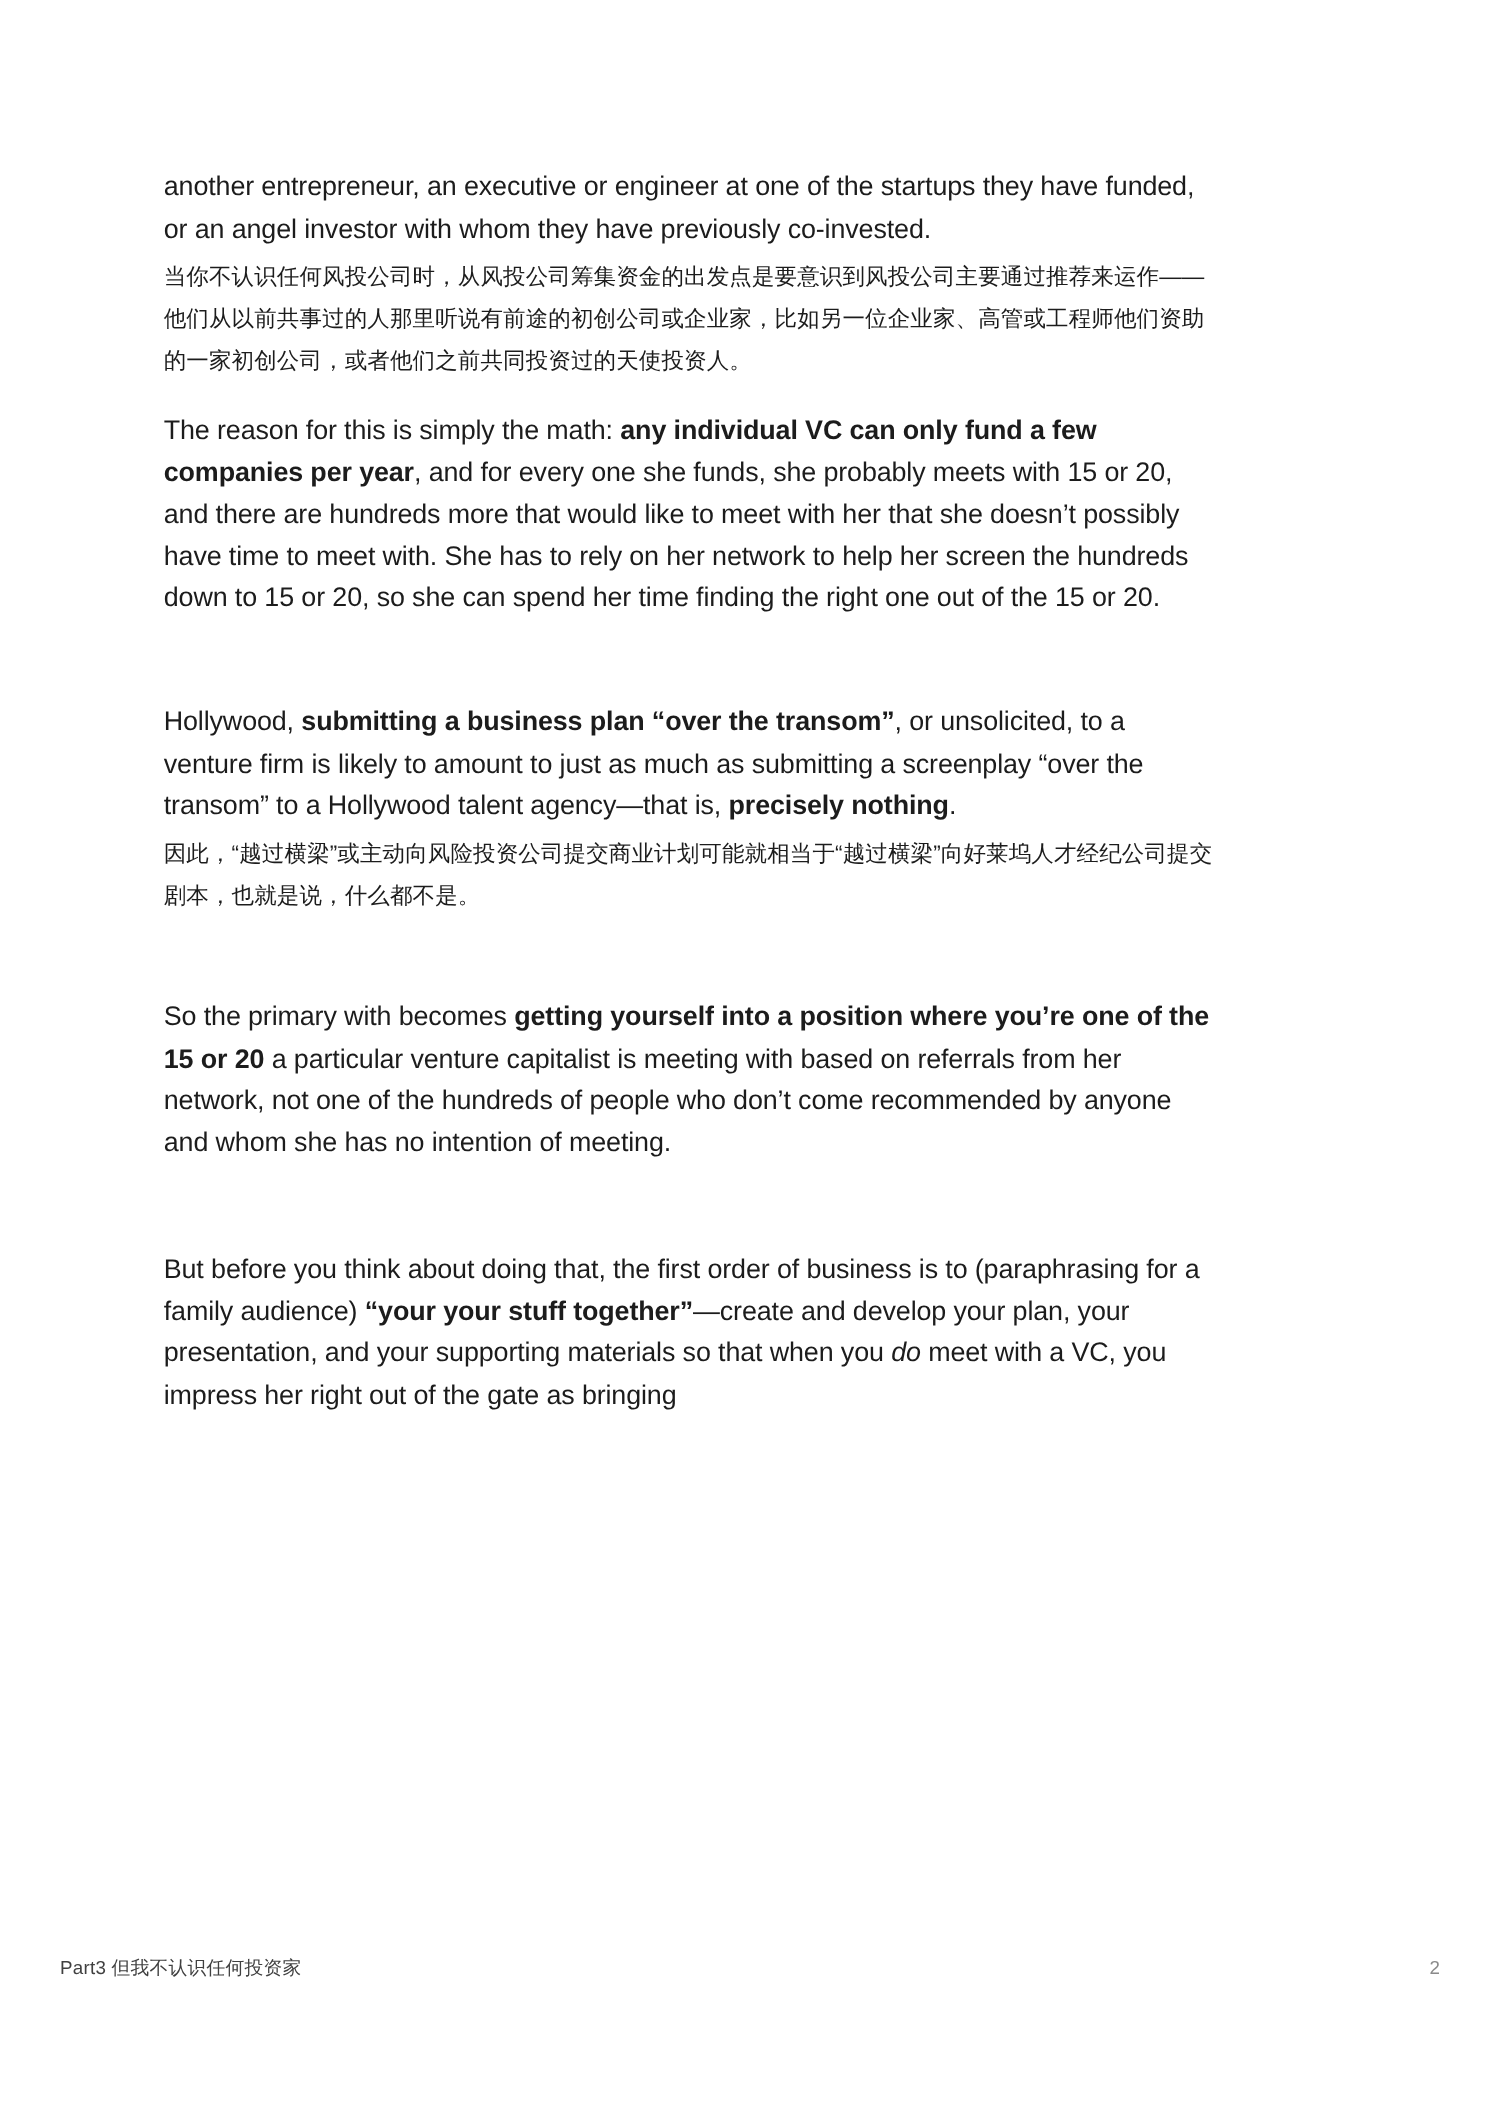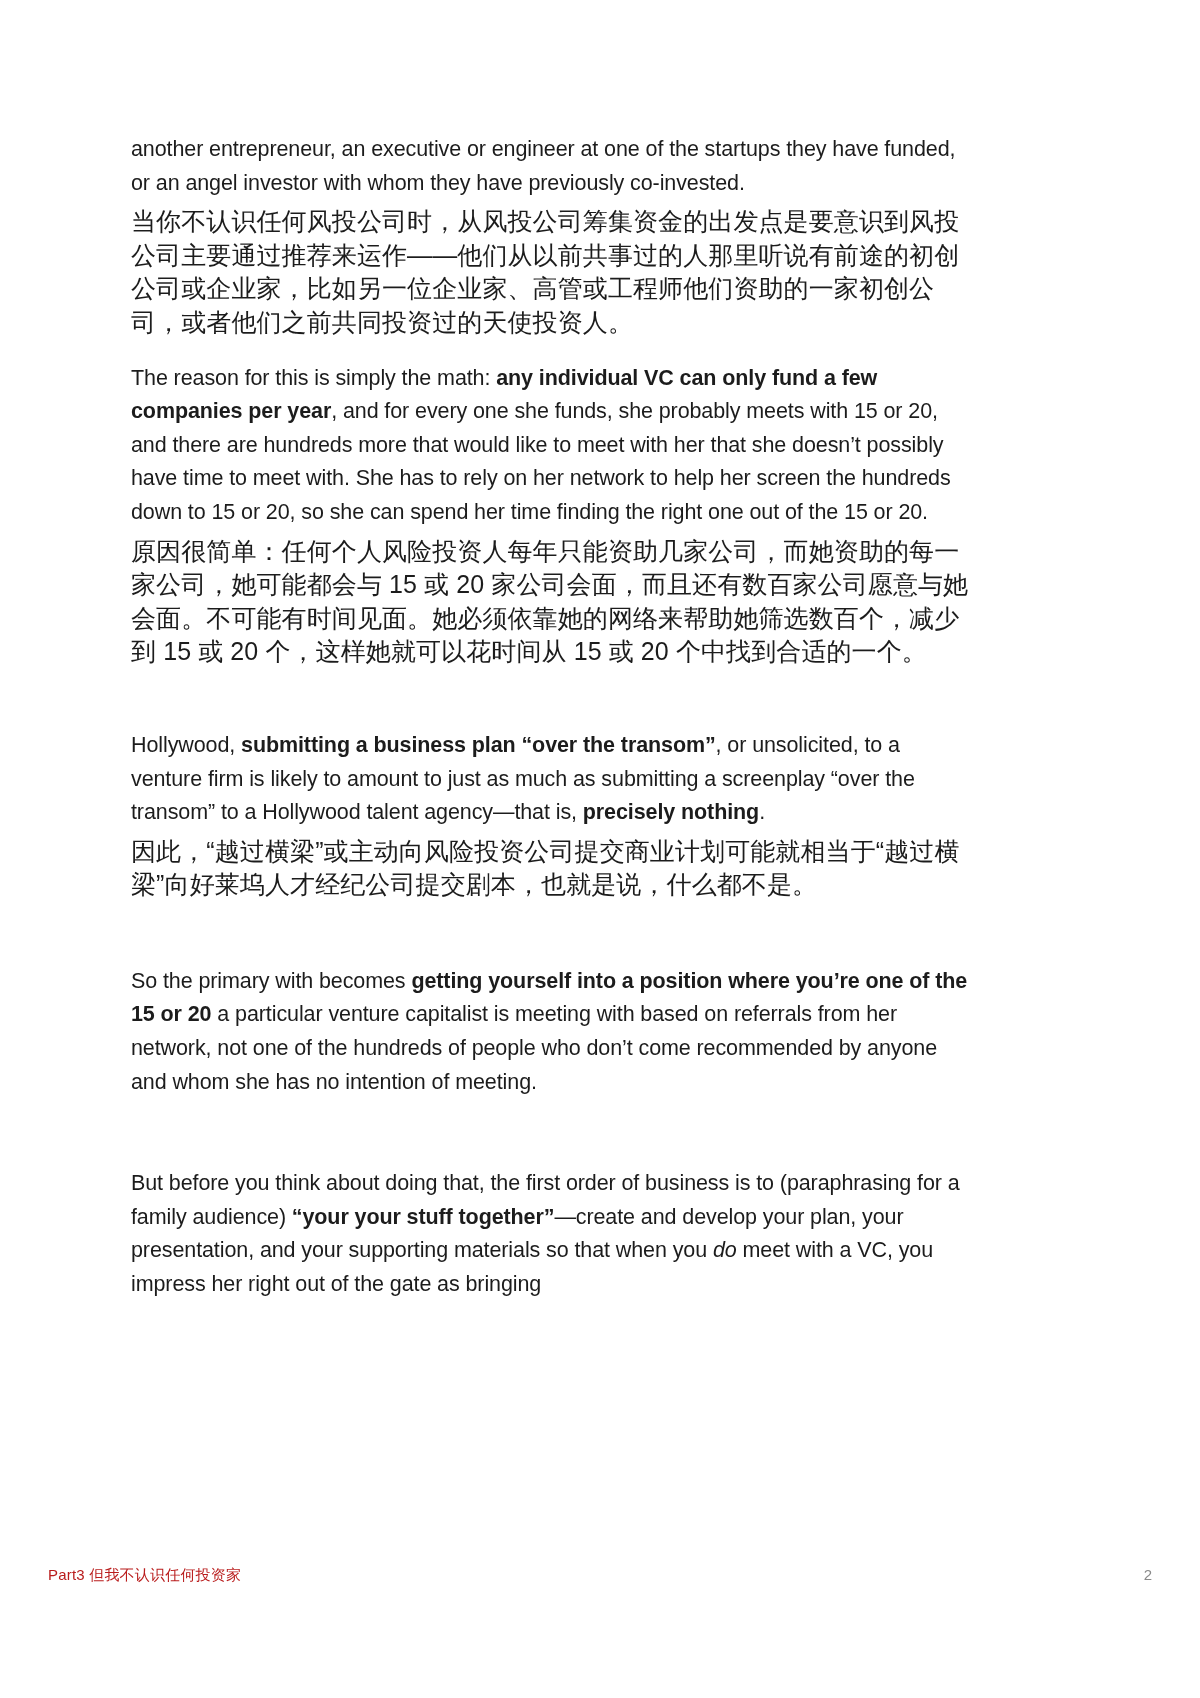--- a/index.html
+++ b/index.html
@@ -38,21 +38,21 @@
 
   .p-en {
     font-size: 21.5px;
     line-height: 33.6px;
     color: #1c1c1c;
     letter-spacing: -0.1px;
     text-align: left;
   }
 
   .p-zh {
-    font-size: 25px;
+    font-size: 18px;
     line-height: 33.6px;
     color: #1c1c1c;
     letter-spacing: 0.1px;
     text-align: left;
   }
 
   .p-en b, .p-zh b {
     font-weight: 700;
   }
 
@@ -73,21 +73,21 @@
     width: 1200px;
     height: 40px;
   }
 
   .footer-left {
     position: absolute;
     left: 48px;
     top: 0;
     font-size: 15px;
     line-height: 20px;
-    color: #b91c1c;
+    color: #404040;
     letter-spacing: 0.2px;
   }
 
   .footer-right {
     position: absolute;
     right: 48px;
     top: 0;
     font-size: 15px;
     line-height: 20px;
     color: #8a8a8a;
@@ -106,21 +106,20 @@
     <div class="gap-tight"></div>
 
     <p class="p-zh">当你不认识任何风投公司时，从风投公司筹集资金的出发点是要意识到风投公司主要通过推荐来运作——他们从以前共事过的人那里听说有前途的初创公司或企业家，比如另一位企业家、高管或工程师他们资助的一家初创公司，或者他们之前共同投资过的天使投资人。</p>
 
     <div class="gap-para"></div>
 
     <p class="p-en"><span>The reason for this is simply the math: </span><b>any individual VC can only fund a few companies per year</b><span>, and for every one she funds, she probably meets with 15 or 20, and there are hundreds more that would like to meet with her that she doesn’t possibly have time to meet with. She has to rely on her network to help her screen the hundreds down to 15 or 20, so she can spend her time finding the right one out of the 15 or 20.</span></p>
 
     <div class="gap-tight"></div>
 
-    <p class="p-zh">原因很简单：任何个人风险投资人每年只能资助几家公司，而她资助的每一家公司，她可能都会与 15 或 20 家公司会面，而且还有数百家公司愿意与她会面。不可能有时间见面。她必须依靠她的网络来帮助她筛选数百个，减少到 15 或 20 个，这样她就可以花时间从 15 或 20 个中找到合适的一个。</p>
 
     <div class="gap-big"></div>
 
     <p class="p-en"><span>Hollywood, </span><b>submitting a business plan “over the transom”</b><span>, or unsolicited, to a venture firm is likely to amount to just as much as submitting a screenplay “over the transom” to a Hollywood talent agency—that is, </span><b>precisely nothing</b><span>.</span></p>
 
     <div class="gap-tight"></div>
 
     <p class="p-zh">因此，“越过横梁”或主动向风险投资公司提交商业计划可能就相当于“越过横梁”向好莱坞人才经纪公司提交剧本，也就是说，什么都不是。</p>
 
     <div class="gap-bigger"></div>

